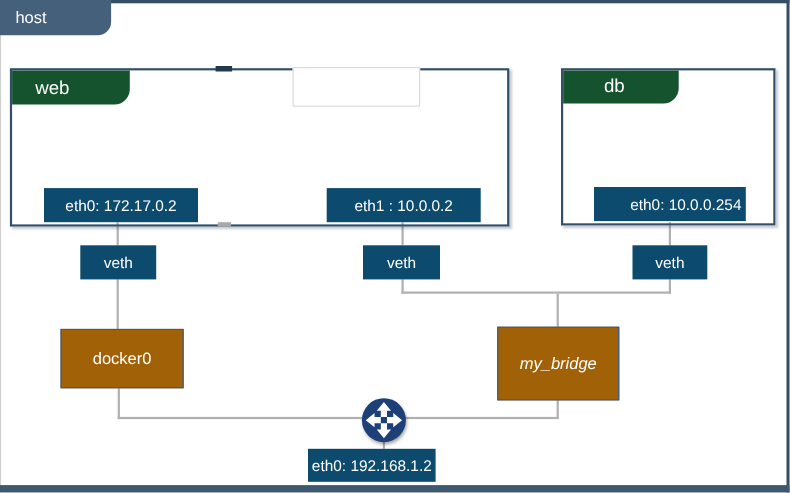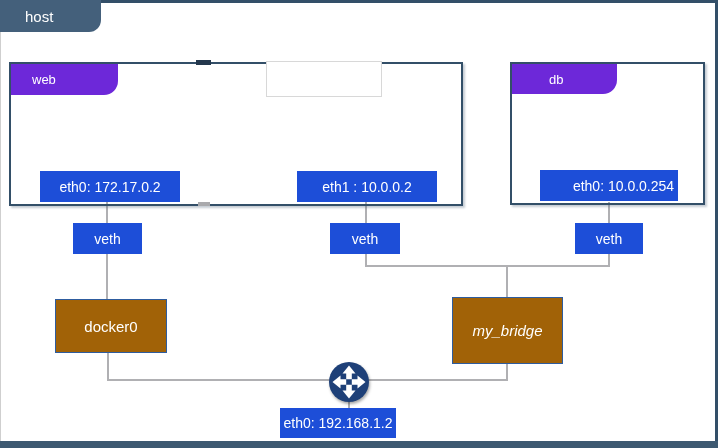--- a/index.html
+++ b/index.html
@@ -9,45 +9,45 @@
   }
   
   .frame-top{position:absolute;left:0;top:0;width:718px;height:3px;background:#334f68;z-index:4;}
   .frame-right{position:absolute;right:0;top:0;width:3px;height:448px;background:#334f68;z-index:4;}
   .frame-bottom{position:absolute;left:0;bottom:0;width:718px;height:7px;background:#3d5971;z-index:4;}
   .frame-left{position:absolute;left:0;top:0;width:1px;height:448px;background:#cfcfcf;z-index:1;}
 
   .host-tab{
     position:absolute;left:0;top:0;width:101px;height:32px;background:#44607b;
     border-bottom-right-radius:12px;z-index:5;color:#fff;font-size:15px;
-    display:flex;align-items:center;padding-left:25px;box-sizing:border-box;
+    display:flex;align-items:center;padding-left:14px;box-sizing:border-box;
   }
 
   .container-box{
     position:absolute;border:2px solid #334f68;background:transparent;z-index:2;
     box-shadow:2px 2px 2px rgba(90,110,130,.35);box-sizing:border-box;
   }
   .box-web{left:9px;top:62px;width:454px;height:144px;}
   .box-db{left:510px;top:62px;width:195px;height:143px;}
 
   .container-tab{
-    position:absolute;background:#6d28d9;border-bottom-right-radius:14px;z-index:2;
-    color:#fff;font-size:13px;display:flex;align-items:center;box-sizing:border-box;
+    position:absolute;background:#14532d;border-bottom-right-radius:14px;z-index:2;
+    color:#fff;font-size:17px;display:flex;align-items:center;box-sizing:border-box;
   }
   .tab-web{left:11px;top:64px;width:107px;height:31px;padding-left:21px;}
   .tab-db{left:512px;top:64px;width:105px;height:30px;padding-left:37px;}
 
   
   .artifact-rect{position:absolute;left:266px;top:61px;width:116px;height:36px;
     background:#ffffff;border:1px solid #d8d8d8;z-index:3;box-sizing:border-box;}
   .artifact-dash{position:absolute;left:196px;top:60px;width:15px;height:5px;background:#24384d;z-index:3;}
   .artifact-dash2{position:absolute;left:198px;top:202px;width:12px;height:4px;background:#a9a9ac;z-index:3;}
 
   .chip{
-    position:absolute;background:#1d4ed8;color:#fff;font-size:14px;z-index:3;
+    position:absolute;background:#0c4a6e;color:#fff;font-size:14px;z-index:3;
     display:flex;align-items:center;justify-content:center;box-sizing:border-box;
   }
   .chip-eth0-web{left:40px;top:171px;width:140px;height:31px;}
   .chip-eth1-web{left:297px;top:171px;width:140px;height:31px;text-align:right;}
   .chip-eth0-db{left:540px;top:170px;width:138px;height:31px;padding-left:29px;}
   .chip-veth1{left:73px;top:223px;width:69px;height:31px;}
   .chip-veth2{left:330px;top:223px;width:70px;height:31px;}
   .chip-veth3{left:575px;top:223px;width:68px;height:31px;}
   .chip-host-eth{left:280px;top:408px;width:116px;height:30px;}
 

